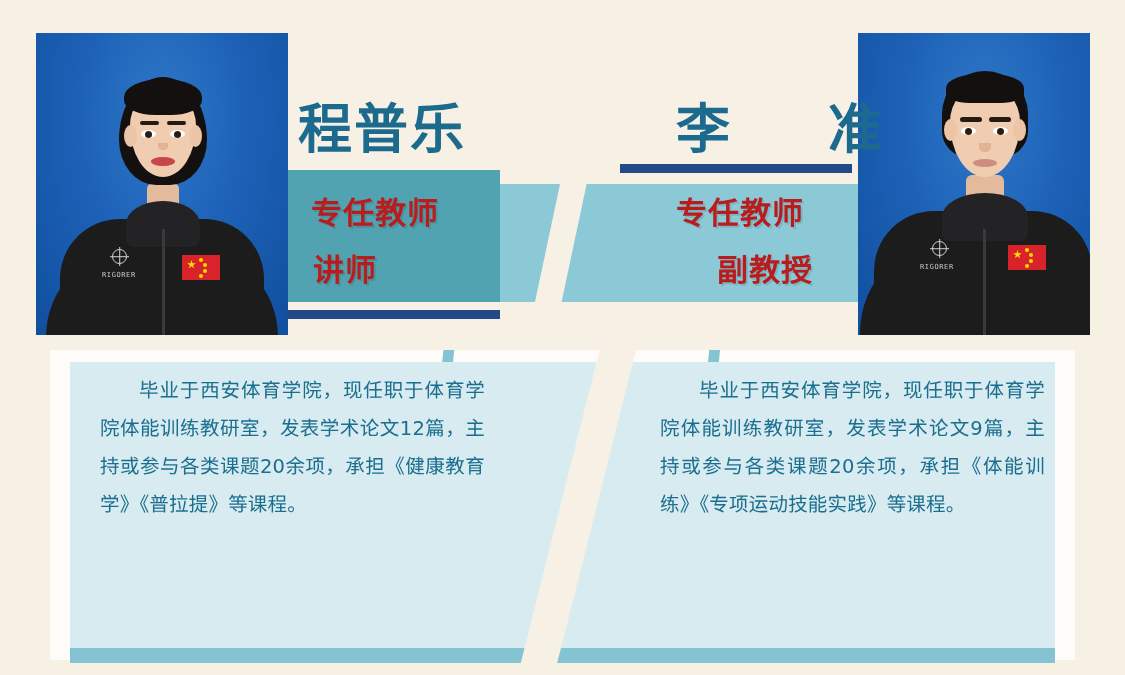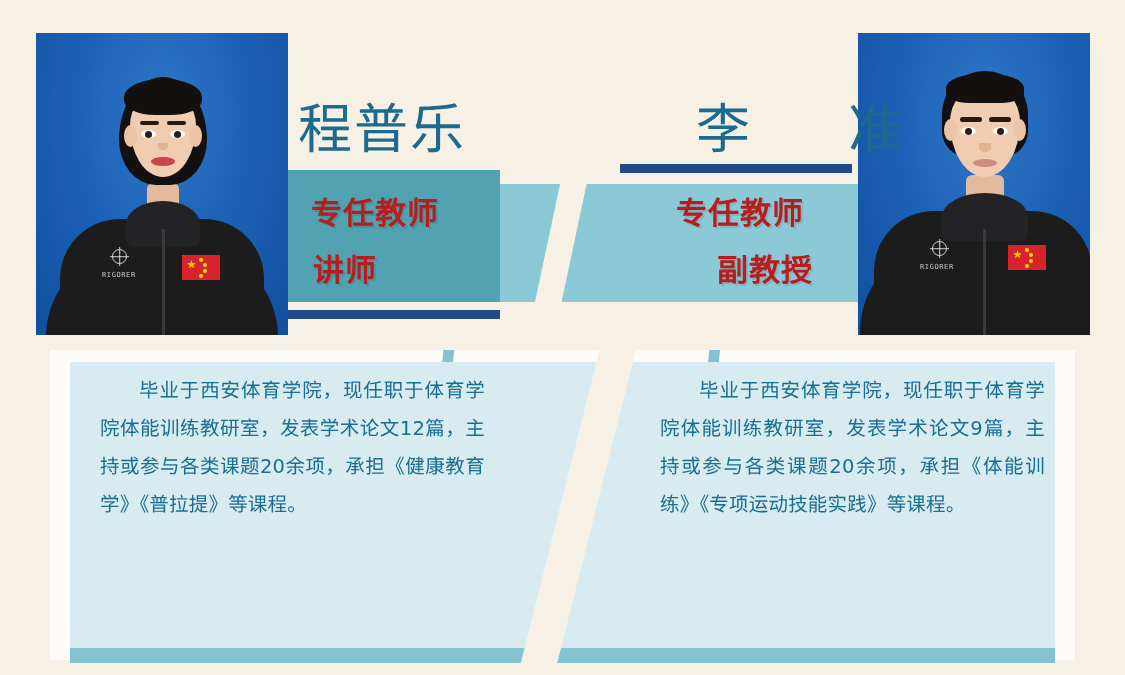--- a/index.html
+++ b/index.html
@@ -70,26 +70,26 @@
                      background:#d2d2d2;transform:translateY(-50%);}
   .brow{position:absolute;height:4px;border-radius:3px;background:#241a14;}
   .eye{position:absolute;width:15px;height:8px;border-radius:50%;background:#fdfdfd;overflow:hidden;}
   .eye i{position:absolute;left:4px;top:1px;width:7px;height:7px;border-radius:50%;background:#2c1d14;}
   .nose{position:absolute;width:10px;height:7px;border-radius:0 0 50% 50%;background:#e0b391;}
   .lips{position:absolute;border-radius:50%;}
   .ear{position:absolute;width:13px;height:22px;border-radius:50%;background:#ecc5a7;}
 
   
   .name{
-    position:absolute;color:#1c6b8e;font-weight:normal;
+    position:absolute;color:#1c6b8e;font-weight:bold;
     font-family:"DejaVu Sans","Liberation Sans",sans-serif;
     letter-spacing:2px;white-space:nowrap;
   }
   .name-left{left:298px;top:85px;font-size:54px;}
-  .name-right{left:696px;top:85px;font-size:54px;letter-spacing:22px;}
+  .name-right{left:676px;top:85px;font-size:54px;letter-spacing:22px;}
 
   .name-rule{position:absolute;height:9px;background:#224a86;}
   .rule-left{left:287px;top:310px;width:213px;}
   .rule-right{left:620px;top:164px;width:232px;}
 
   
   .title-line{
     position:absolute;color:#b91c1c;font-weight:bold;white-space:nowrap;
     font-family:"DejaVu Sans","Liberation Sans",sans-serif;
     font-size:31px;letter-spacing:1px;

